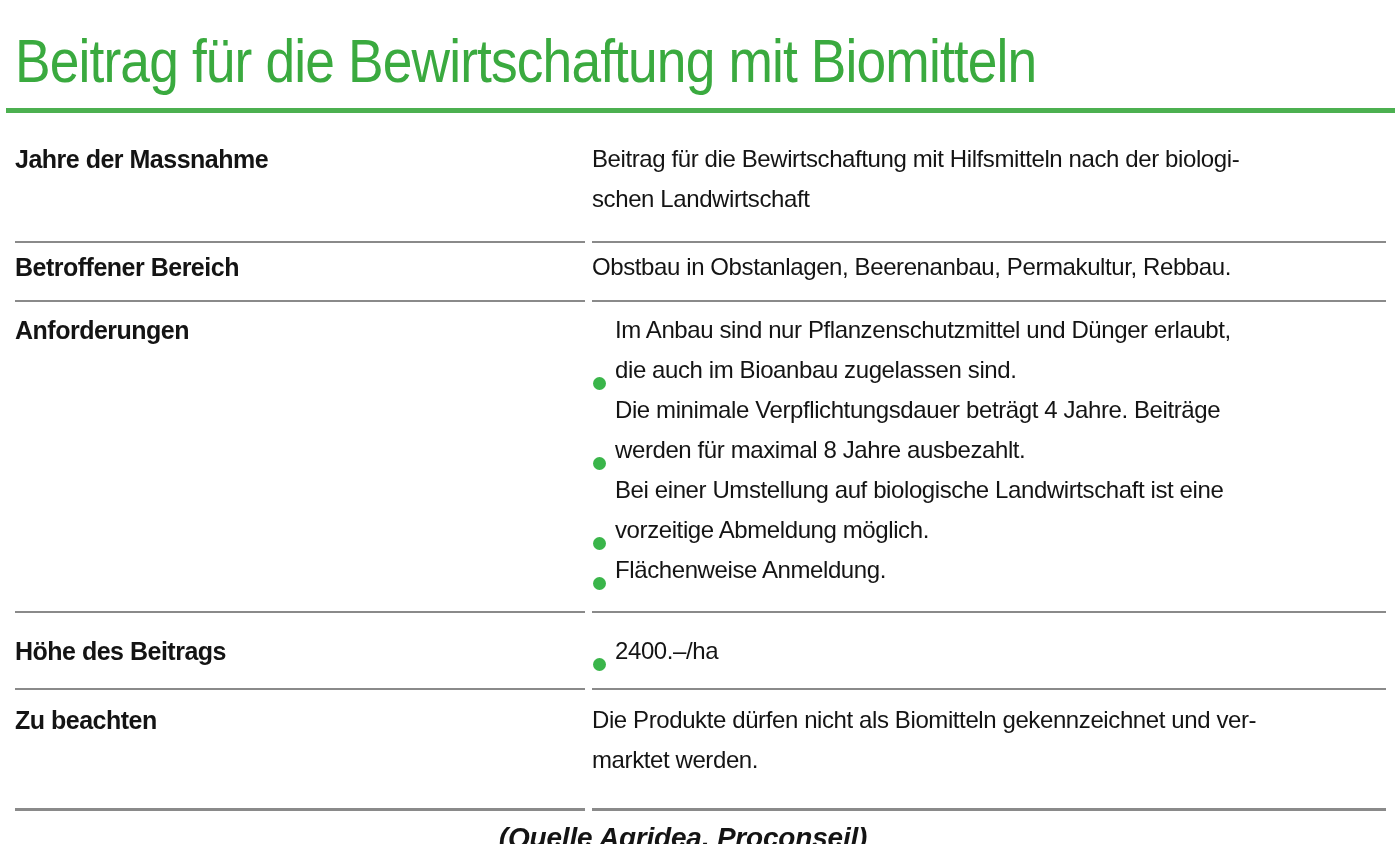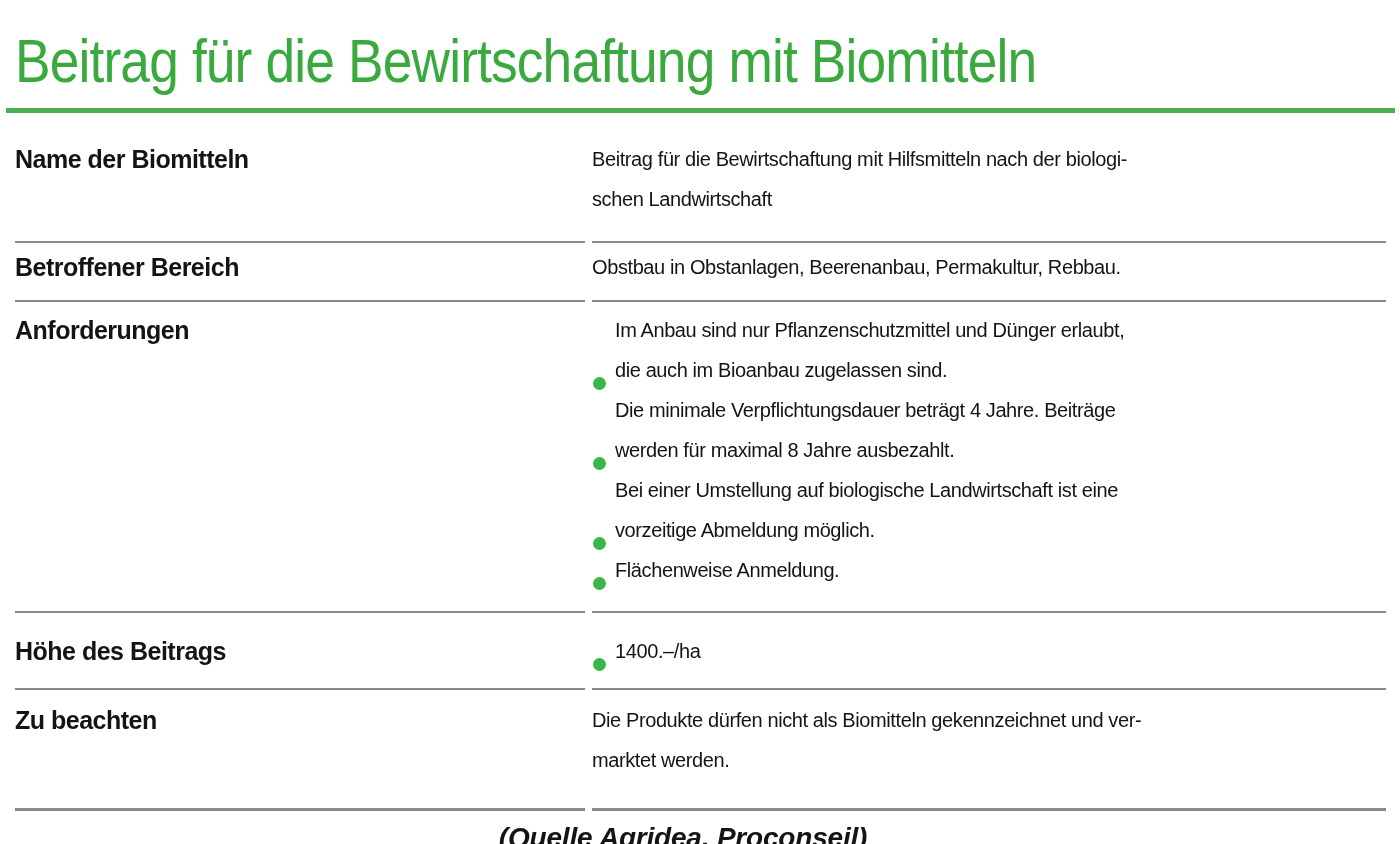--- a/index.html
+++ b/index.html
@@ -47,21 +47,21 @@
   .row:nth-child(5) > .cell{padding-top:10px;padding-bottom:28px;}
 
   .label{
     font-weight:bold;
     font-size:25px;
     line-height:40px;
     letter-spacing:-0.5px;
     white-space:nowrap;
   }
   .line{
-    font-size:20px;
+    font-size:24px;
     line-height:40px;
     letter-spacing:-0.4px;
     white-space:nowrap;
   }
   .bullet-item{display:flex;align-items:flex-end;}
   .dot{
     flex:0 0 auto;
     width:13px;height:13px;
     margin:13px 9px 0 1px;
     border-radius:50%;
@@ -83,21 +83,21 @@
 </head>
 <body>
 
 <div class="page">
   <h1 class="title">Beitrag für die Bewirtschaftung mit Biomitteln</h1>
   <div class="title-rule"></div>
 
   <div class="tbl">
       <div class="row">
         <div class="cell">
-          <div class="label">Name der Biomitteln</div>
+          <div class="label">Jahre der Massnahme</div>
         </div>
         <div class="cell">
           <div class="line">Beitrag für die Bewirtschaftung mit Hilfsmitteln nach der biologi-</div>
           <div class="line">schen Landwirtschaft</div>
         </div>
       </div>
       <div class="row">
         <div class="cell">
           <div class="label">Betroffener Bereich</div>
         </div>
@@ -140,21 +140,21 @@
         </div>
       </div>
       <div class="row">
         <div class="cell">
           <div class="label">Höhe des Beitrags</div>
         </div>
         <div class="cell">
           <div class="bullet-item">
             <div class="dot"></div>
             <div class="bullet-lines">
-              <div class="line">1400.–/ha</div>
+              <div class="line">2400.–/ha</div>
             </div>
           </div>
         </div>
       </div>
       <div class="row">
         <div class="cell">
           <div class="label">Zu beachten</div>
         </div>
         <div class="cell">
           <div class="line">Die Produkte dürfen nicht als Biomitteln gekennzeichnet und ver-</div>

